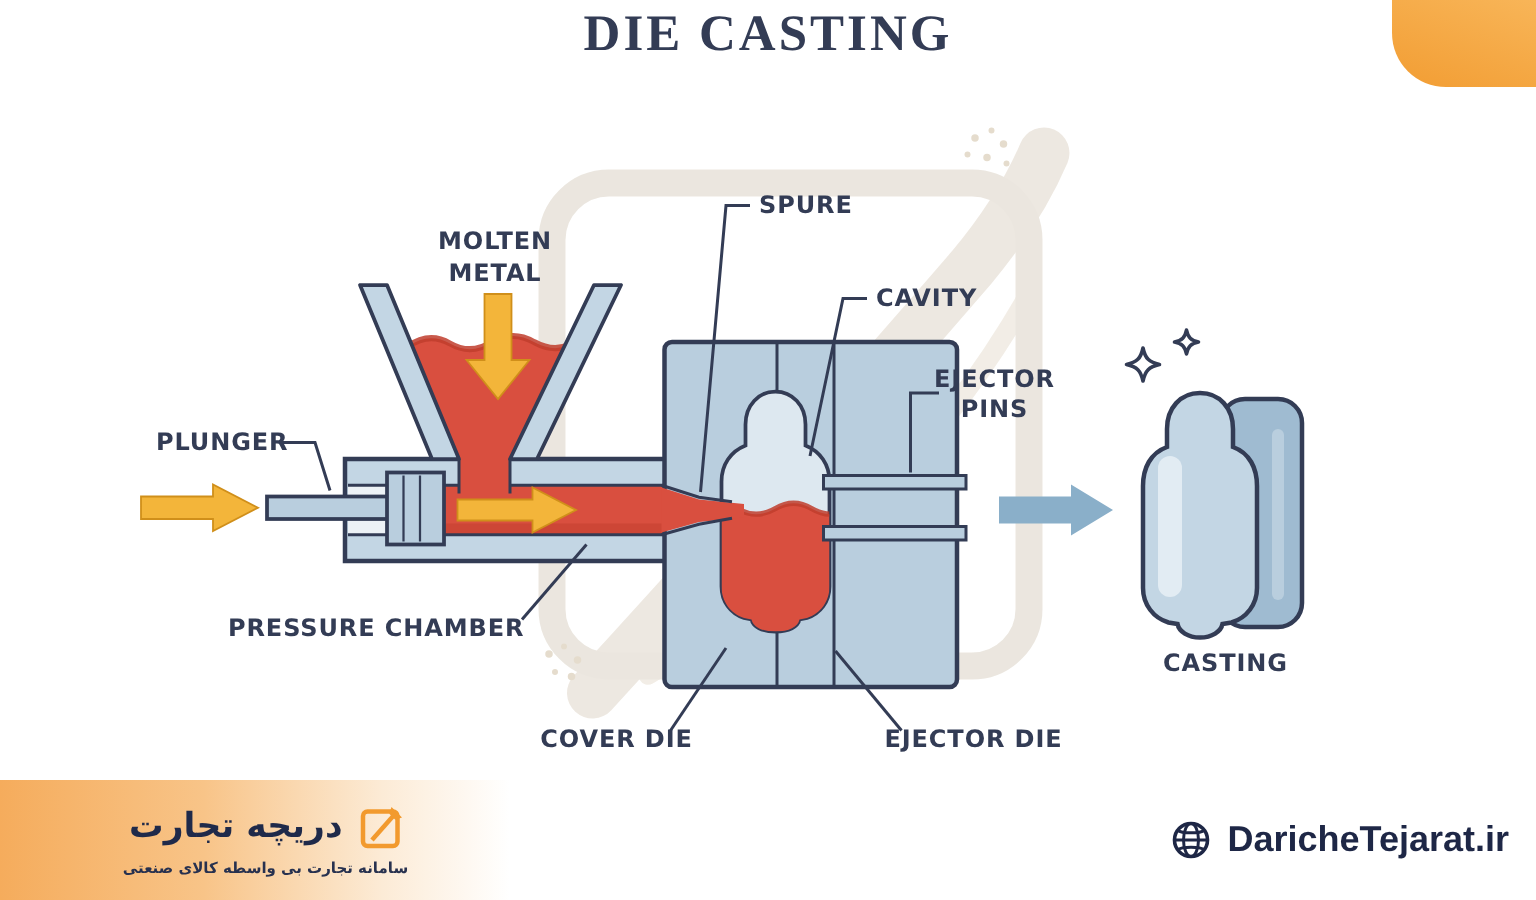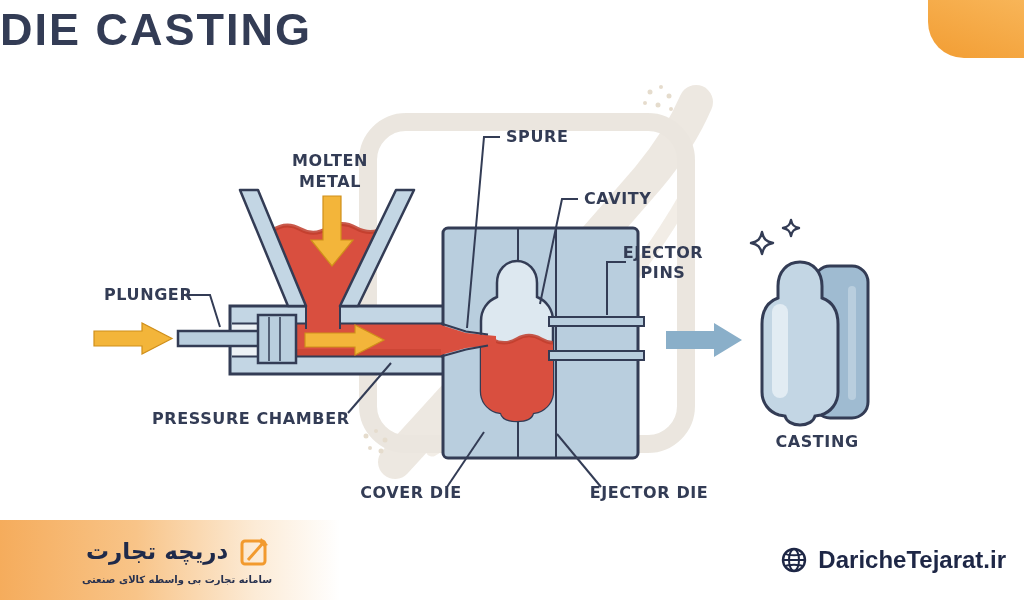--- a/index.html
+++ b/index.html
@@ -1,22 +1,22 @@
 <!DOCTYPE html>
 <html><head>
 <meta charset="utf-8">
 <style>
   html,body{margin:0;padding:0;}
   body{
     width:1024px;height:600px;position:relative;overflow:hidden;
     background:#ffffff;font-family:"Liberation Sans",sans-serif;
   }
   .page-title{
-    position:absolute;top:4px;left:0;width:100%;margin:0;
-    font-family:Liberation Sans, sans-serif;font-weight:800;font-size:45px;
+    position:absolute;top:4px;left:0;width:100%;text-align:center;margin:0;
+    font-family:Liberation Serif, serif;font-weight:800;font-size:34px;
     letter-spacing:2px;color:#333c55;z-index:3;
   }
   .diagram-svg{position:absolute;top:0;left:0;z-index:2;}
   .corner-orange{
     position:absolute;top:0;right:0;width:96px;height:58px;z-index:4;
     background:linear-gradient(200deg,#f8b558,#f29d33);
     border-bottom-left-radius:36px;
   }
   .footer{
     position:absolute;left:0;bottom:0;width:1024px;height:80px;background:#ffffff;z-index:5;

